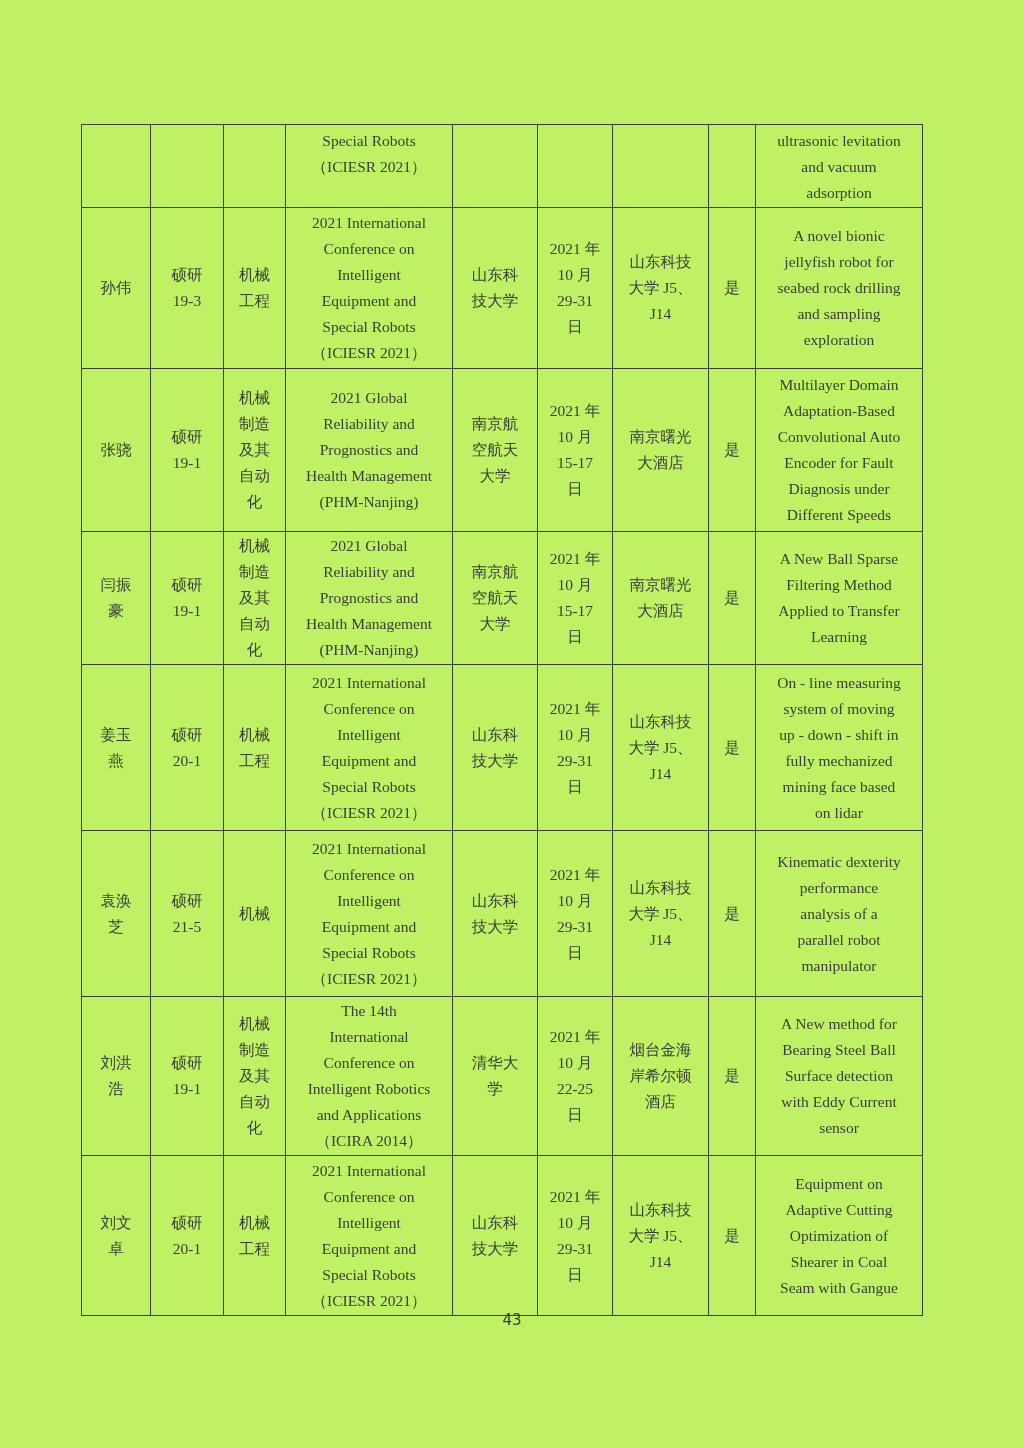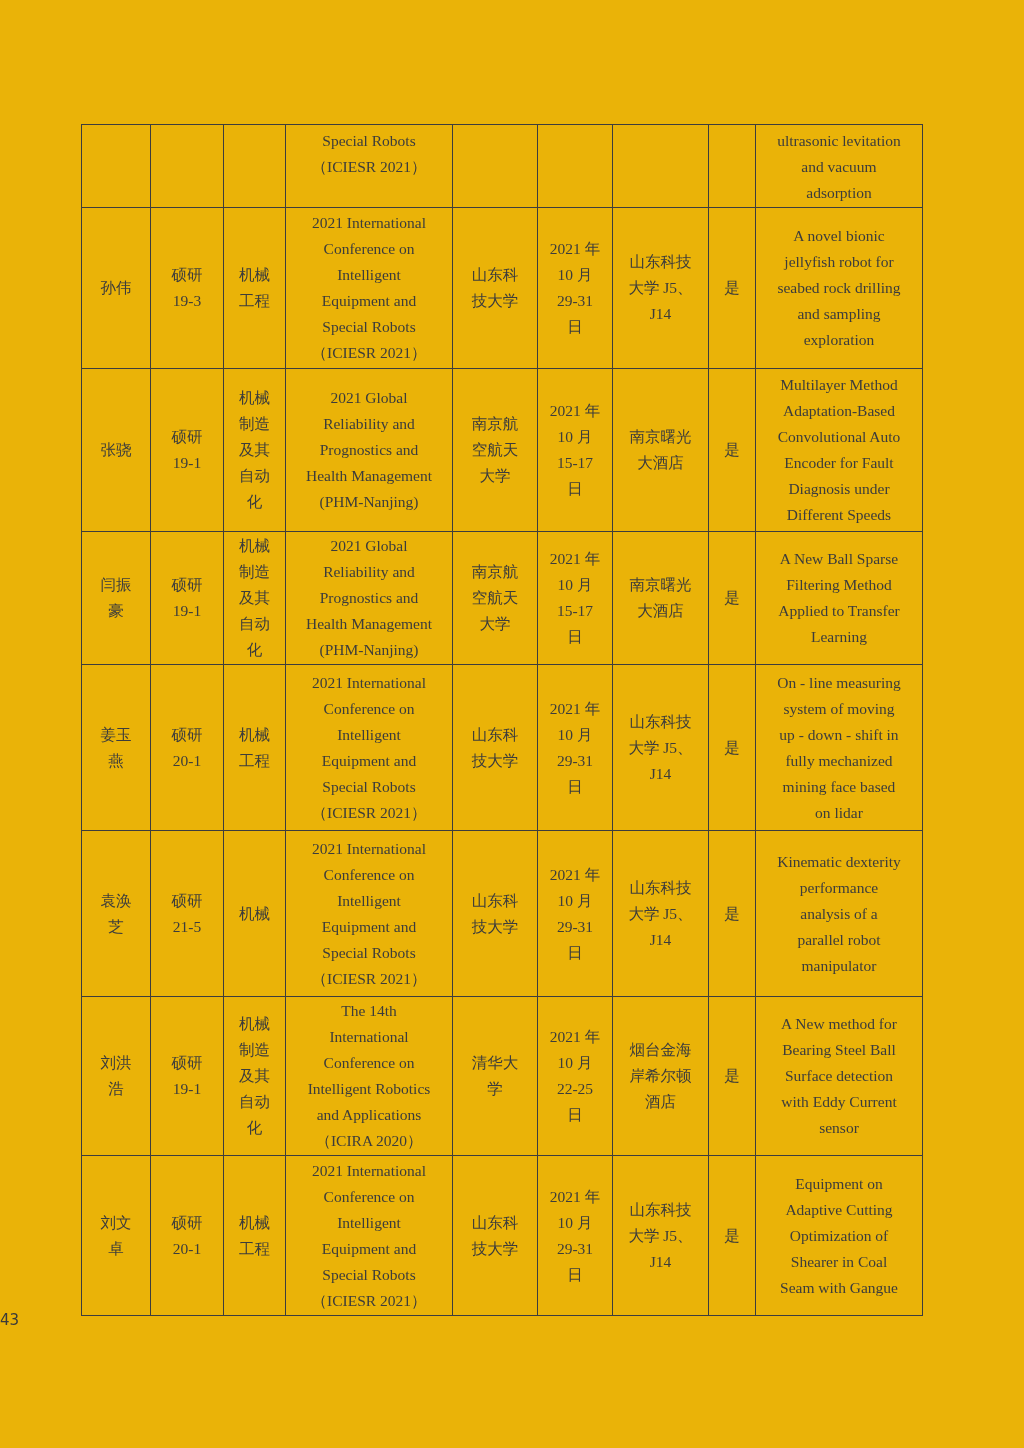--- a/index.html
+++ b/index.html
@@ -3,21 +3,21 @@
 <meta charset="utf-8">
 <style>
   * { margin: 0; padding: 0; box-sizing: border-box; }
   html, body { background: #ffffff; }
   body {
     width: 1024px; height: 1448px;
     position: relative;
     font-family: "Liberation Serif", "DejaVu Serif", serif;
     color: #3c3c3c;
   }
-  .doc-page { position: absolute; inset: 0; background: #eab308; }
+  .doc-page { position: absolute; inset: 0; background: #bef264; }
 
   table.conf-table {
     position: absolute;
     left: 81px; top: 124px;
     width: 841px;
     border-collapse: collapse;
     table-layout: fixed;
   }
   .conf-table td {
     border: 1.5px solid #3d3d3d;
@@ -51,20 +51,21 @@
   tr.r6 { height: 157px; }
   tr.r7 { height: 160px; }
 
   
   tr.carryover td { vertical-align: top; padding-top: 3px; }
 
   .page-number {
     position: absolute;
     top: 1311px; left: 0;
     width: 100%;
+    text-align: center;
     font-family: "DejaVu Sans", "Liberation Sans", sans-serif;
     font-size: 15px;
     color: #3a3a3a;
   }
 </style>
 </head>
 <body>
 
 <div class="doc-page">
 
@@ -140,21 +141,21 @@
         <td>南京航
 空航天
 大学</td>
         <td>2021 年
 10 月
 15-17
 日</td>
         <td>南京曙光
 大酒店</td>
         <td>是</td>
-        <td>Multilayer Method
+        <td>Multilayer Domain
 Adaptation-Based
 Convolutional Auto
 Encoder for Fault
 Diagnosis under
 Different Speeds</td>
       </tr>
       <tr class="r3">
         <td>闫振
 豪</td>
         <td>硕研
@@ -250,21 +251,21 @@
         <td>机械
 制造
 及其
 自动
 化</td>
         <td>The 14th
 International
 Conference on
 Intelligent Robotics
 and Applications
-（ICIRA 2020）</td>
+（ICIRA 2014）</td>
         <td>清华大
 学</td>
         <td>2021 年
 10 月
 22-25
 日</td>
         <td>烟台金海
 岸希尔顿
 酒店</td>
         <td>是</td>

